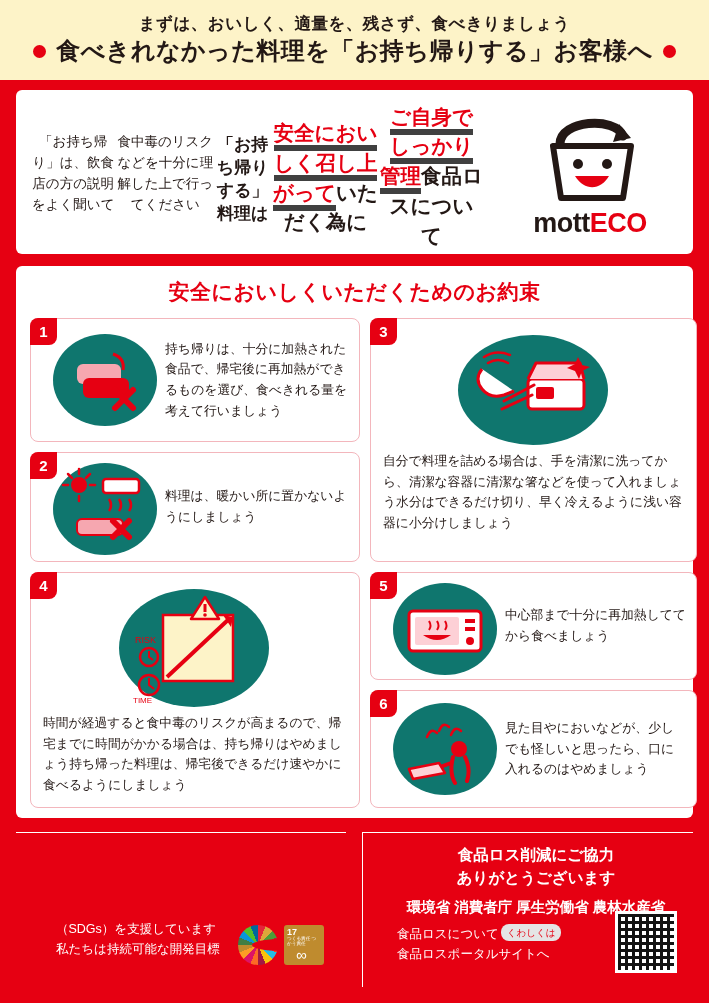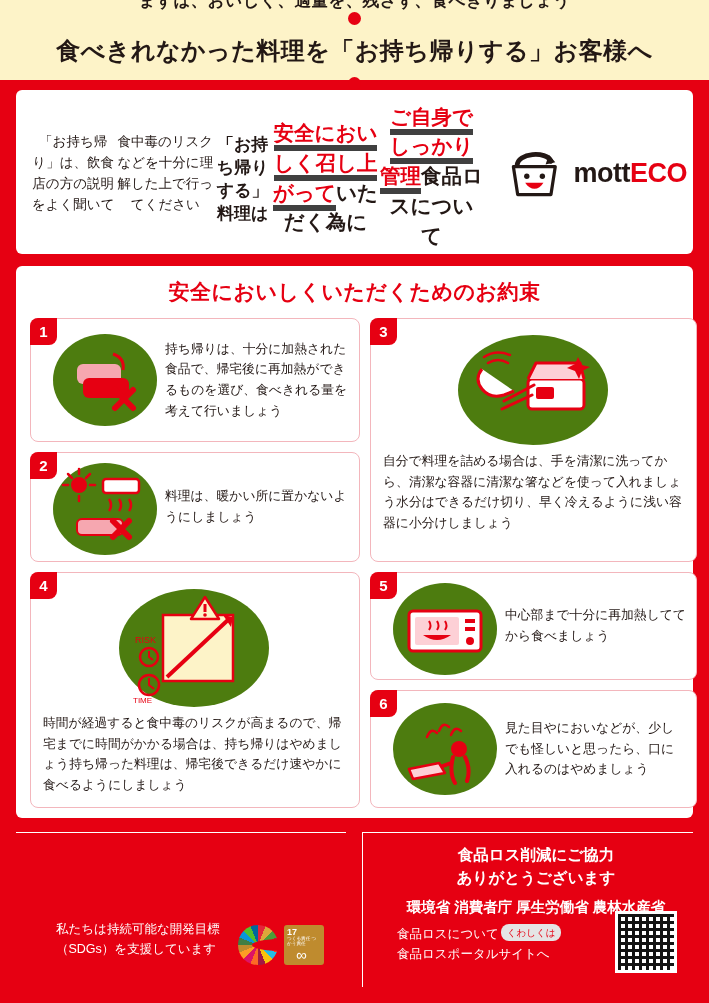--- a/index.html
+++ b/index.html
@@ -20,21 +20,21 @@
     background: #fdf3c8;
     display: flex; flex-direction: column; align-items: center; justify-content: center;
   }
   .banner-sub {
     font-size: 16.5px; font-weight: bold; color: #231815;
     letter-spacing: 0.5px;
   }
   .banner-main {
     font-size: 24px; font-weight: bold; color: #231815;
     letter-spacing: 0.5px;
-    display: flex; align-items: center; gap: 10px; flex-direction: column;
+    display: flex; align-items: center; gap: 10px;
   }
   .dot {
     width: 13px; height: 13px; border-radius: 50%; background: #e60012;
     display: inline-block;
   }
   
   .card-top {
     position: absolute; top: 90px; left: 16px; width: 677px; height: 164px;
     background: #ffffff; border-radius: 6px;
     display: flex;
@@ -53,21 +53,21 @@
   .t-big {
     margin-top: 7px; font-size: 20.5px; font-weight: bold; color: #231815;
     text-align: center; line-height: 1.45;
   }
   .hl {
     color: #e60012;
     border-bottom: 6px solid #404040;
     padding-bottom: 1px;
   }
   .logo-wrap {
-    width: 200px; display: flex; flex-direction: row;
+    width: 200px; display: flex; flex-direction: column;
     align-items: center; justify-content: center; padding-right: 6px;
   }
   .logo-text {
     margin-top: 2px;
     font-size: 27px; font-weight: bold; letter-spacing: -0.5px;
   }
   .logo-text .mott { color: #231815; }
   .logo-text .eco  { color: #e60012; }
 
   
@@ -93,21 +93,21 @@
   .num {
     position: absolute; top: -1px; left: -1px;
     width: 27px; height: 27px;
     background: #e60012; color: #ffffff;
     border-radius: 8px 0 8px 0;
     font-size: 15px; font-weight: bold;
     display: flex; align-items: center; justify-content: center;
   }
   .illus {
     width: 104px; min-width: 104px; height: 92px;
-    background: #4d7c0f; border-radius: 50%;
+    background: #0f766e; border-radius: 50%;
     margin: auto 8px auto 14px;
     position: relative;
     text-align: center;
   }
   .btxt {
     font-size: 12.8px; line-height: 1.62; color: #231815;
     align-self: center;
   }
   .box.stack { flex-direction: column; align-items: center; }
   .box.stack .illus { margin: 6px auto 6px auto; }
@@ -321,22 +321,22 @@
           </svg>
         </div>
         <div class="btxt">見た目やにおいなどが、少しでも怪しいと思ったら、口に入れるのはやめましょう</div>
       </div>
 
     </div>
   </div>
 
   <div class="bottom-left">
     <div class="bl-text">
+      <div>（SDGs）を支援しています</div>
       <div>私たちは持続可能な開発目標</div>
-      <div>（SDGs）を支援しています</div>
     </div>
     <div class="sdg-icons">
       <div class="wheel"></div>
       <div class="sdg g12">
         <span class="sdg-num">17</span>
         <span class="sdg-lbl">つくる責任
 つかう責任</span>
         <span class="sdg-inf">∞</span>
       </div>
     </div>

